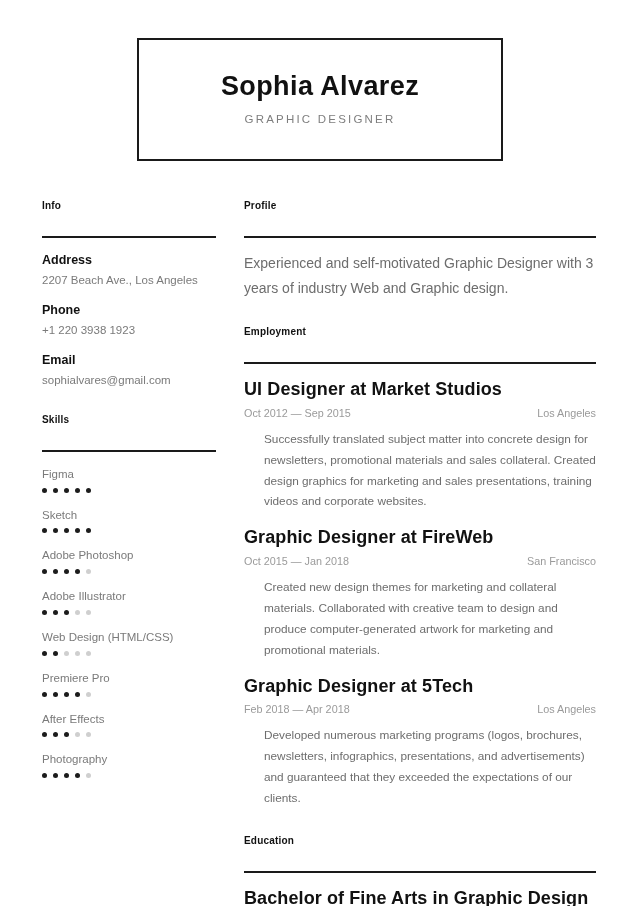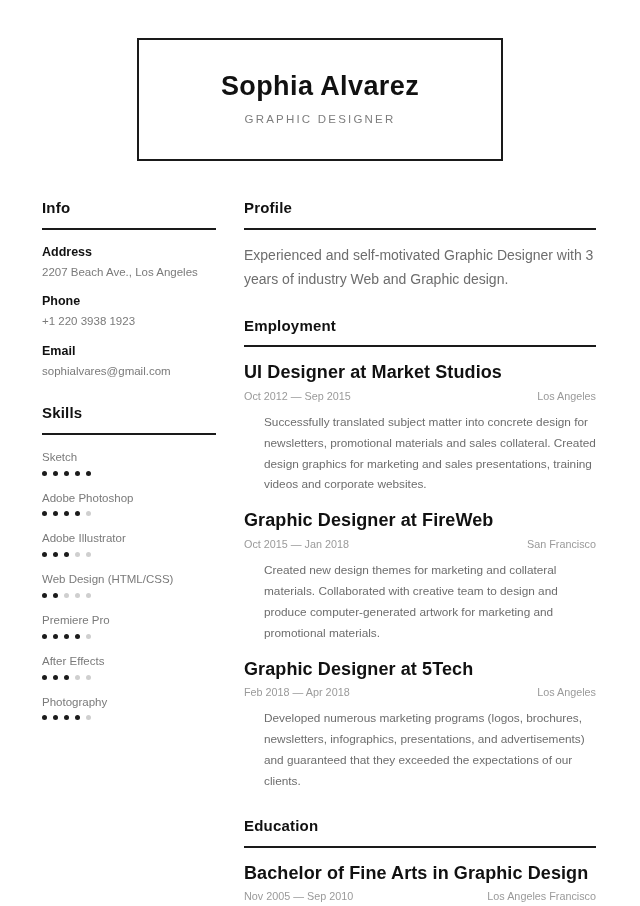--- a/index.html
+++ b/index.html
@@ -67,26 +67,26 @@
   }
   .right-col {
     position: absolute;
     left: 244px;
     top: 200px;
     width: 352px;
   }
 
   
   .section-heading {
-    font-size: 15px;
+    font-size: 10px;
     font-weight: bold;
     color: #111111;
     letter-spacing: 0.2px;
     margin: 0;
-    padding-bottom: 11px;
+    padding-bottom: 25px;
     border-bottom: 2px solid #1a1a1a;
     line-height: 1.1;
   }
   .section {
     margin-bottom: 0;
   }
   .section + .section {
     margin-top: 26px;
   }
 
@@ -199,20 +199,30 @@
       <div class="info-block">
         <div class="info-label">Email</div>
         <div class="info-value">sophialvares@gmail.com</div>
       </div>
     </div>
 
     <div class="section">
       <div class="section-heading">Skills</div>
 
       <div class="skill-item">
+        <div class="skill-name">Figma</div>
+        <div class="skill-dots">
+            <span class="dot filled"></span>
+            <span class="dot filled"></span>
+            <span class="dot filled"></span>
+            <span class="dot filled"></span>
+            <span class="dot filled"></span>
+          </div>
+      </div>
+      <div class="skill-item">
         <div class="skill-name">Sketch</div>
         <div class="skill-dots">
             <span class="dot filled"></span>
             <span class="dot filled"></span>
             <span class="dot filled"></span>
             <span class="dot filled"></span>
             <span class="dot filled"></span>
           </div>
       </div>
       <div class="skill-item">

